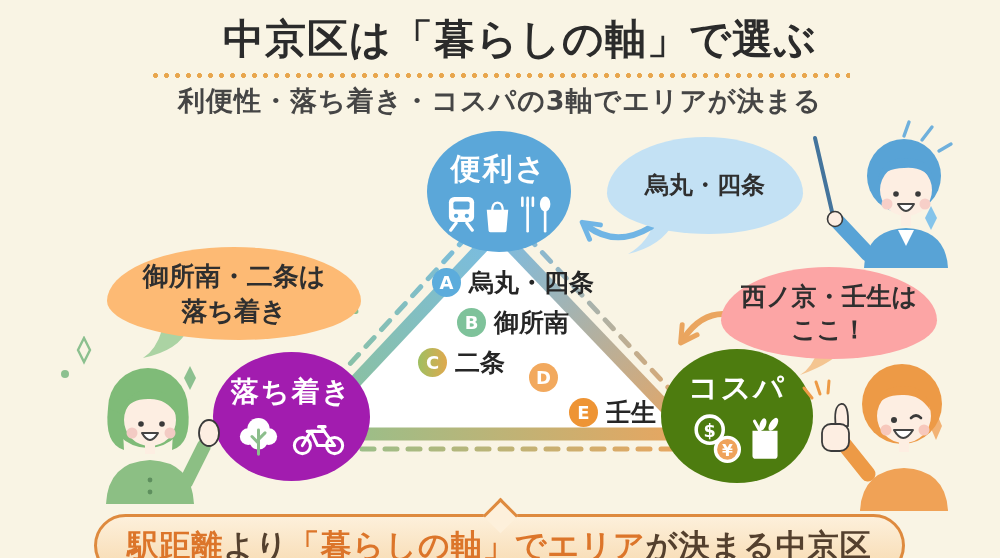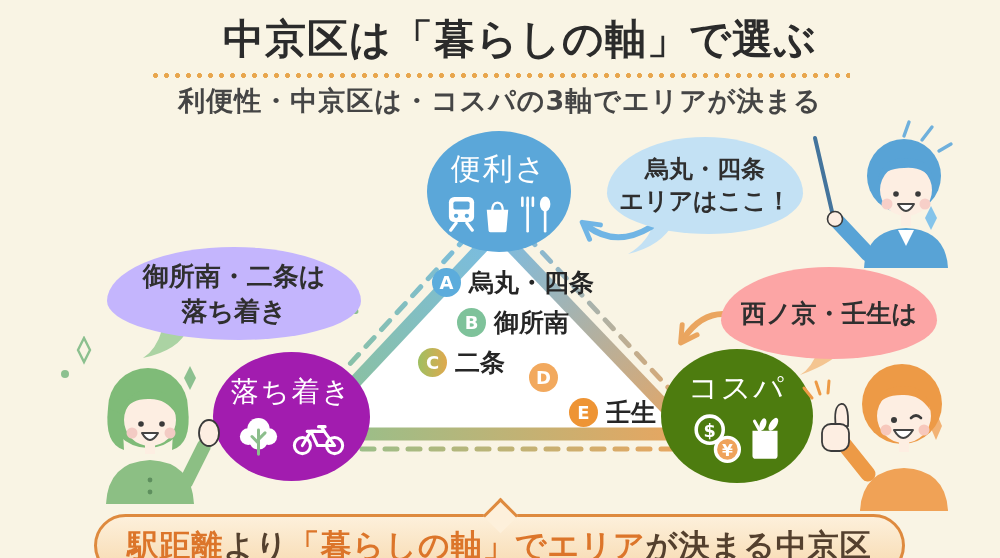--- a/index.html
+++ b/index.html
@@ -22,21 +22,21 @@
     position:absolute;top:83px;left:0;width:100%;text-align:center;
     font-size:27px;font-weight:bold;color:#454545;letter-spacing:1px;
   }
   
   .diagram-svg{position:absolute;left:0;top:0;z-index:1;}
   
   .vertex{
     position:absolute;border-radius:50%;z-index:2;
     display:flex;flex-direction:column;align-items:center;justify-content:center;
   }
-  .vertex-label{color:#FFFFFF;font-weight:normal;letter-spacing:2px;text-align:center;}
+  .vertex-label{color:#FFFFFF;font-weight:bold;letter-spacing:2px;text-align:center;}
   .icon-row{display:flex;align-items:center;justify-content:center;margin-top:4px;}
   .v-conv{left:427px;top:131px;width:144px;height:121px;background:#5BA7D9;}
   .v-conv .vertex-label{font-size:30px;}
   .v-calm{left:213px;top:352px;width:157px;height:129px;background:#a21caf;}
   .v-calm .vertex-label{font-size:28px;}
   .v-value{left:661px;top:349px;width:152px;height:134px;background:#4d7c0f;}
   .v-value .vertex-label{font-size:30px;}
   
   .area-item{position:absolute;display:flex;align-items:center;gap:8px;z-index:2;}
   .area-badge{
@@ -48,21 +48,21 @@
   .bubble{
     position:absolute;z-index:3;display:flex;flex-direction:column;
     align-items:center;justify-content:center;text-align:center;
     font-weight:bold;color:#2F2F2F;line-height:1.32;
   }
   .bubble-blue{
     left:607px;top:137px;width:196px;height:97px;background:#C3E1F4;
     border-radius:50% 50% 48% 52% / 58% 58% 42% 42%;font-size:24px;
   }
   .bubble-green{
-    left:107px;top:247px;width:254px;height:93px;background:#c4b5fd;
+    left:107px;top:247px;width:254px;height:93px;background:#fdba74;
     border-radius:50% 50% 48% 52% / 58% 58% 42% 42%;font-size:26px;
   }
   .bubble-orange{
     left:721px;top:267px;width:216px;height:92px;background:#fca5a5;
     border-radius:50% 50% 48% 52% / 58% 58% 42% 42%;font-size:25px;
   }
   
   .character{position:absolute;z-index:4;}
   
   .footer-banner{
@@ -76,21 +76,21 @@
     position:absolute;top:-14px;left:50%;margin-left:-12px;width:22px;height:22px;
     background:#FDF0DB;border-left:3.5px solid #DE8A3E;border-top:3.5px solid #DE8A3E;
     transform:rotate(45deg);
   }
 </style>
 </head>
 <body>
 
 <div class="title">中京区は「暮らしの軸」で選ぶ</div>
 <div class="divider"></div>
-<div class="subtitle">利便性・中京区は・コスパの3軸でエリアが決まる</div>
+<div class="subtitle">利便性・落ち着き・コスパの3軸でエリアが決まる</div>
 
 <svg class="diagram-svg" width="1000" height="558" viewBox="0 0 1000 558">
   <defs>
     <linearGradient id="gradL" x1="497" y1="231" x2="306" y2="434" gradientUnits="userSpaceOnUse">
       <stop offset="0" stop-color="#79BCE4"></stop>
         <stop offset="1" stop-color="#8FC28F"></stop>
     </linearGradient>
     <linearGradient id="gradR" x1="497" y1="231" x2="691" y2="434" gradientUnits="userSpaceOnUse">
       <stop offset="0" stop-color="#79BCE4"></stop>
         <stop offset="1" stop-color="#EAA55F"></stop>
@@ -215,28 +215,28 @@
 <div class="area-item" style="left:529px;top:363px;">
   <div class="area-badge" style="background:#F2A95E;">D</div>
 </div>
 <div class="area-item" style="left:569px;top:396px;">
   <div class="area-badge" style="background:#EE9434;">E</div>
   <div class="area-name">壬生</div>
 </div>
 
 <div class="bubble bubble-blue">
   <div>烏丸・四条</div>
-  <div>エリアはここ！</div>
 </div>
 <div class="bubble bubble-green">
   <div>御所南・二条は</div>
   <div>落ち着き</div>
 </div>
 <div class="bubble bubble-orange">
   <div>西ノ京・壬生は</div>
+  <div>ここ！</div>
 </div>
 
 <svg class="character" style="left:812px;top:116px;" width="188" height="152" viewBox="0 0 188 152">
   <g stroke="#6FB0DC" stroke-width="3.4" stroke-linecap="round">
     <line x1="92" y1="20" x2="97" y2="6"></line>
       <line x1="110" y1="24" x2="120" y2="11"></line>
       <line x1="127" y1="35" x2="139" y2="28"></line>
   </g>
   <path d="M119 90 L125 102 L119 114 L113 102 Z" fill="#85C4EA"></path>
   <line x1="3" y1="22" x2="21" y2="100" stroke="#44749C" stroke-width="4" stroke-linecap="round"></line>

